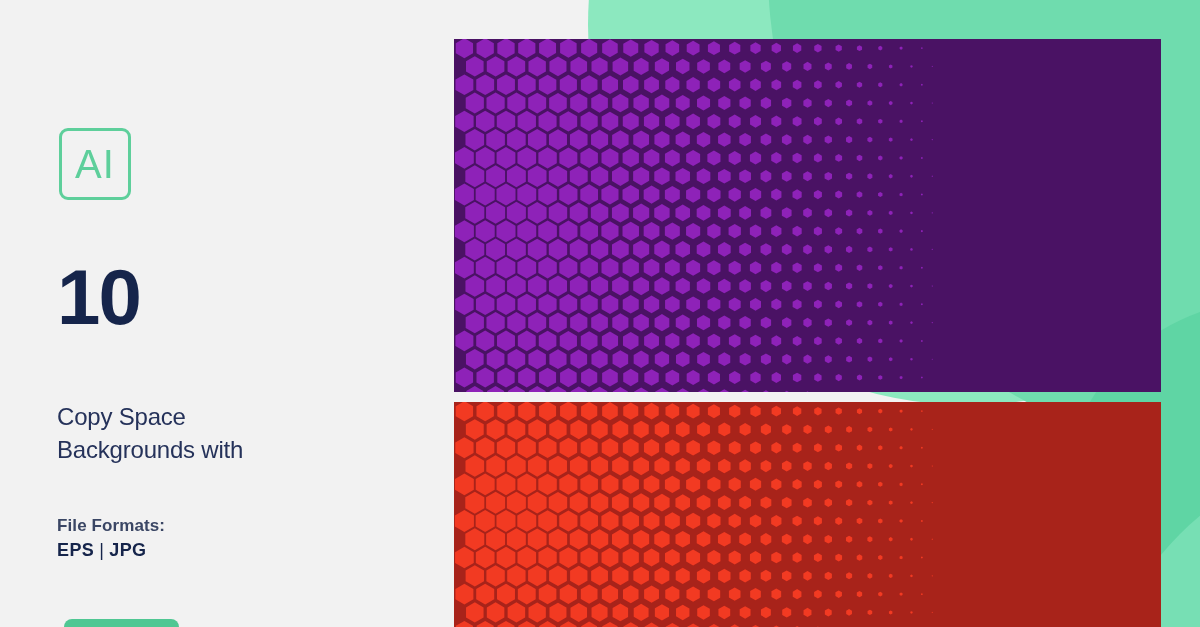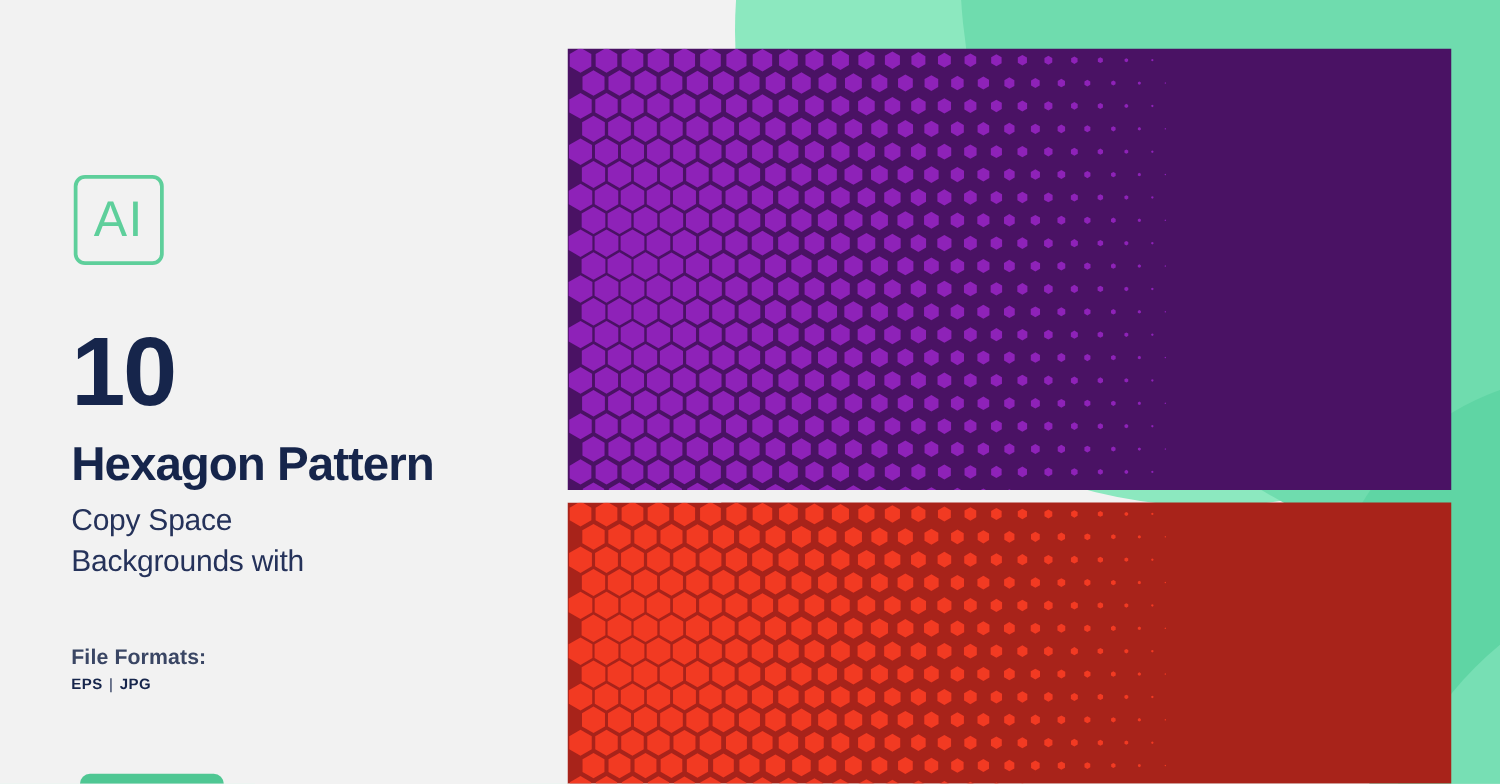--- a/index.html
+++ b/index.html
@@ -49,21 +49,21 @@
   
   .sidebar {
     position: absolute;
     left: 0; top: 0;
     width: 454px; height: 627px;
     background: #F2F2F2;
     z-index: 5;
   }
   .ai-badge {
     position: absolute;
-    left: 59px; top: 140px;
+    left: 59px; top: 128px;
     width: 72px; height: 72px;
     border: 3px solid #5ECF9B;
     border-radius: 9px;
     display: flex; align-items: center; justify-content: center;
   }
   .ai-badge span {
     font-size: 40px;
     font-weight: 400;
     color: #5ECF9B;
     letter-spacing: 1px;
@@ -103,21 +103,21 @@
     position: absolute;
     left: 57px; top: 516px;
     font-size: 17px;
     font-weight: 700;
     color: #3A4664;
     letter-spacing: 0.1px;
   }
   .formats-value {
     position: absolute;
     left: 57px; top: 540px;
-    font-size: 12px;
+    font-size: 18px;
     font-weight: 700;
     color: #16254B;
     letter-spacing: 0.4px;
   }
   .formats-value .sep { font-weight: 400; padding: 0 5px; }
   .cta-button {
     position: absolute;
     left: 64px; top: 619px;
     width: 115px; height: 42px;
     background: #4FC793;
@@ -987,21 +987,20 @@
   <div class="gutter"></div>
 
   <div class="sidebar">
 
     <div class="ai-badge">
       <span>AI</span>
     </div>
 
     <div class="big-number">10</div>
 
-    <div class="headline">Hexagon Pattern</div>
 
     <div class="subline">
       <div>Copy Space</div>
       <div>Backgrounds with</div>
     </div>
 
     <div class="formats-label">File Formats:</div>
 
     <div class="formats-value">
       <span>EPS</span><span class="sep">|</span><span>JPG</span>

